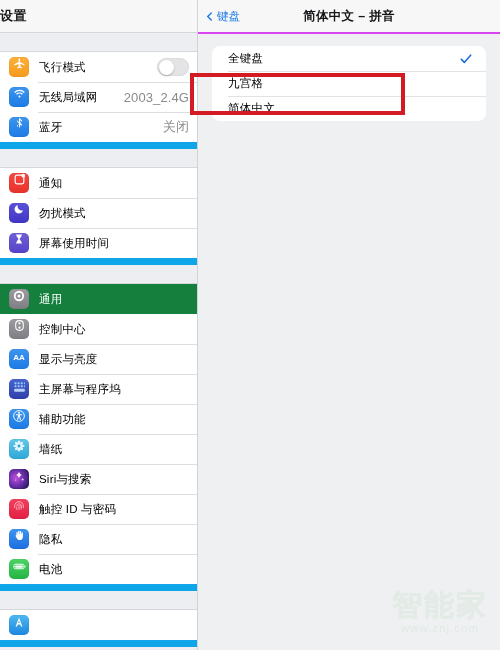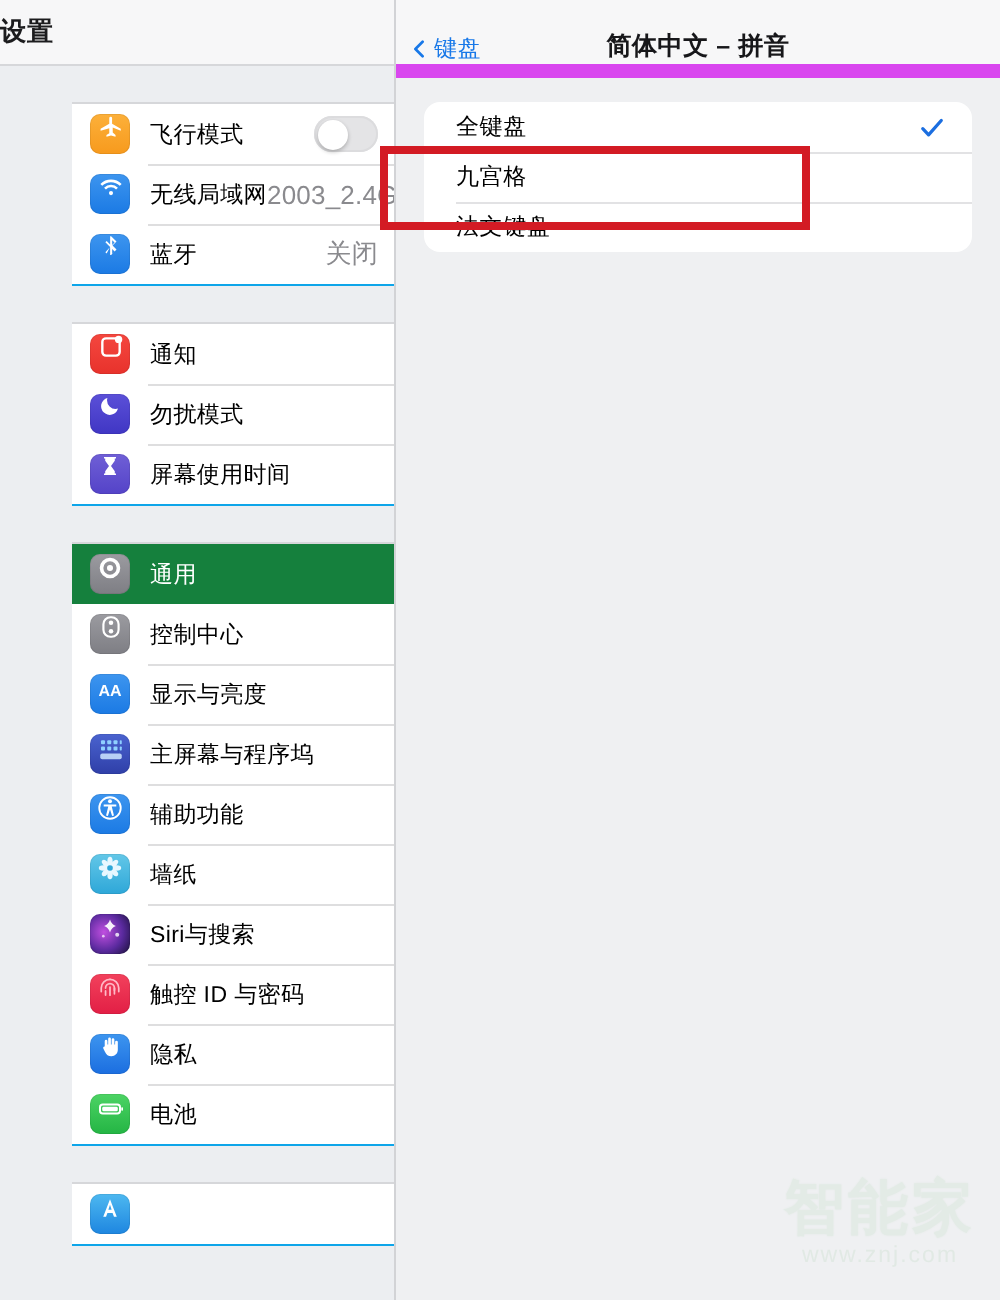--- a/index.html
+++ b/index.html
@@ -46,22 +46,21 @@
     color: #1c1c1e;
     letter-spacing: .5px;
   }
   .sb-gap {
     height: 18px;
     background: #eceef1;
   }
   .sb-group {
     background: #ffffff;
     border-top: 1px solid #d6d7da;
-    border-bottom: 1px solid #0ea5e9;
-    margin-left: 36px;
+    border-bottom: 7px solid #0ea5e9;
   }
   .sb-row {
     position: relative;
     height: 30px;
     display: flex;
     align-items: center;
     padding-left: 9px;
     padding-right: 8px;
     box-sizing: border-box;
     background: #ffffff;
@@ -136,22 +135,22 @@
     height: 650px;
     background: #eff0f2;
     position: relative;
     overflow: hidden;
   }
   .dt-header {
     height: 32px;
     background: #f7f7f8;
     position: relative;
     display: flex;
-    align-items: flex-end;
-    border-bottom: 7px solid #d946ef;
+    align-items: center;
+    border-bottom: 2px solid #d946ef;
   }
   .dt-back {
     display: flex;
     align-items: center;
     padding-left: 7px;
     cursor: default;
   }
   .dt-back .chev {
     width: 9px;
     height: 9px;
@@ -493,21 +492,21 @@
           <svg class="dt-check" viewBox="0 0 14 14">
               <path d="M1.6 7.4 5 11 12.4 2.6" fill="none" stroke="#1b6ee0" stroke-width="1.9" stroke-linecap="round" stroke-linejoin="round"></path>
             </svg>
         </div>
 
         <div class="dt-row">
           <span class="dt-row-label">九宫格</span>
         </div>
 
         <div class="dt-row">
-          <span class="dt-row-label">法文键盘</span>
+          <span class="dt-row-label">简体中文</span>
         </div>
 
       </div>
     </div>
 
     <div class="watermark">
       <div class="wm-logo">智能家</div>
       <div class="wm-url">www.znj.com</div>
     </div>
 

